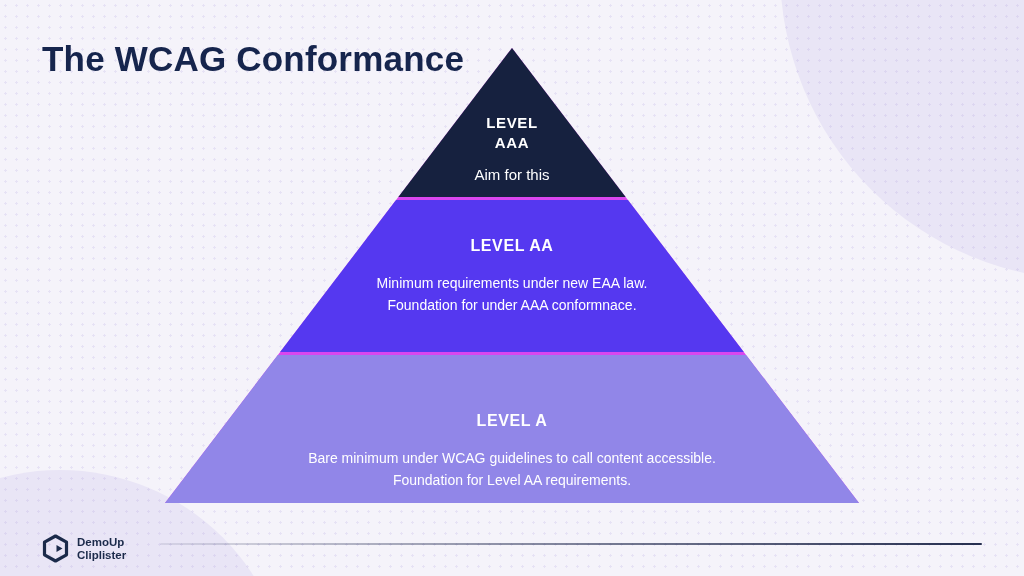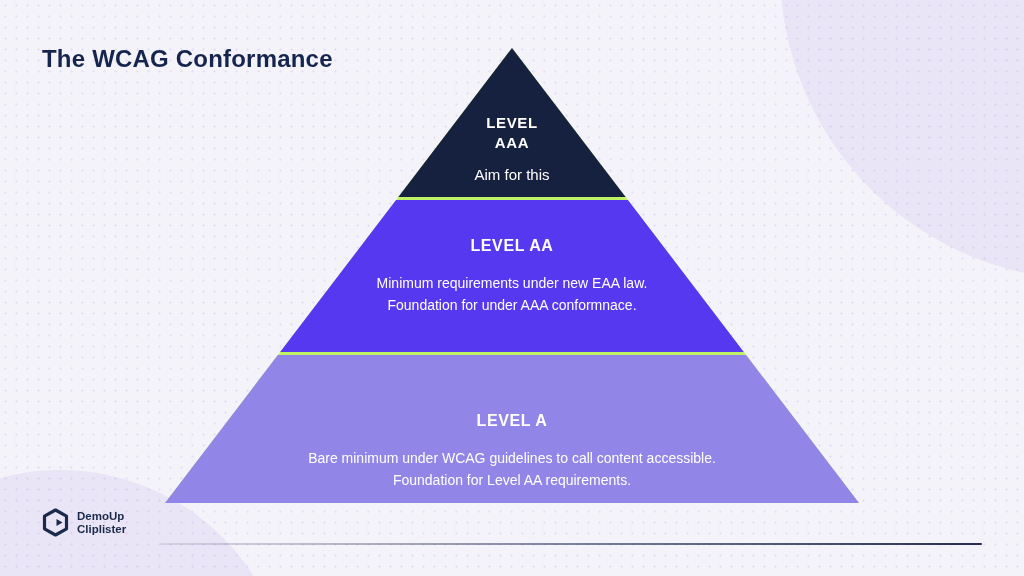--- a/index.html
+++ b/index.html
@@ -13,28 +13,28 @@
   .circle-top-right{width:620px;height:620px;top:-340px;right:-376px;}
   .circle-bottom-left{width:460px;height:460px;left:-170px;top:470px;}
   
   .dots-overlay{
     position:absolute;inset:0;z-index:1;pointer-events:none;
     background-image:radial-gradient(rgba(128,108,200,0.12) 1px, transparent 1.4px);
     background-size:11px 11px;
   }
   .title{
     position:absolute;left:42px;top:40px;z-index:2;margin:0;
-    font-size:24px;font-weight:bold;line-height:38px;letter-spacing:0.2px;
+    font-size:35px;font-weight:bold;line-height:38px;letter-spacing:0.2px;
     color:#16254d;
   }
   .title span{display:block;}
   
   .pyramid{
     position:absolute;left:165px;top:48px;width:694px;height:455px;z-index:2;
-    background:#bef264;
+    background:#d946ef;
     clip-path:polygon(50% 0%, 100% 100%, 0% 100%);
   }
   .tier{
     position:absolute;left:0;width:100%;
     display:flex;flex-direction:column;align-items:center;text-align:center;
     color:#ffffff;
   }
   .tier-aaa{top:0;height:149px;background:#16213f;justify-content:flex-end;padding-bottom:13px;box-sizing:border-box;}
   .tier-aa {top:152px;height:152px;background:#5538f0;justify-content:center;}
   .tier-a  {top:307px;height:192px;background:#9186e8;justify-content:center;}
@@ -42,21 +42,21 @@
     font-weight:bold;font-size:16px;letter-spacing:0.6px;line-height:20px;
     white-space:pre-line;
   }
   .tier-aaa .tier-label{font-size:15px;}
   .tier-desc{
     font-size:14px;line-height:22px;white-space:pre-line;margin-top:16px;text-align:center;
   }
   .tier-aaa .tier-desc{margin-top:13px;font-size:15px;line-height:18px;}
   
   .footer-logo{
-    position:absolute;left:42px;top:508px;z-index:2;
+    position:absolute;left:42px;top:534px;z-index:2;
     display:flex;align-items:center;gap:8px;color:#1b2a4a;
   }
   .logo-text{font-size:11.5px;font-weight:bold;line-height:13px;}
   .logo-text span{display:block;}
   .footer-line{
     position:absolute;left:160px;top:543px;width:822px;height:2px;z-index:2;
     background:linear-gradient(to right, rgba(43,51,87,0.10), rgba(43,51,87,0.55) 45%, rgba(27,36,70,0.95));
     border-radius:1px;
   }
 </style>

